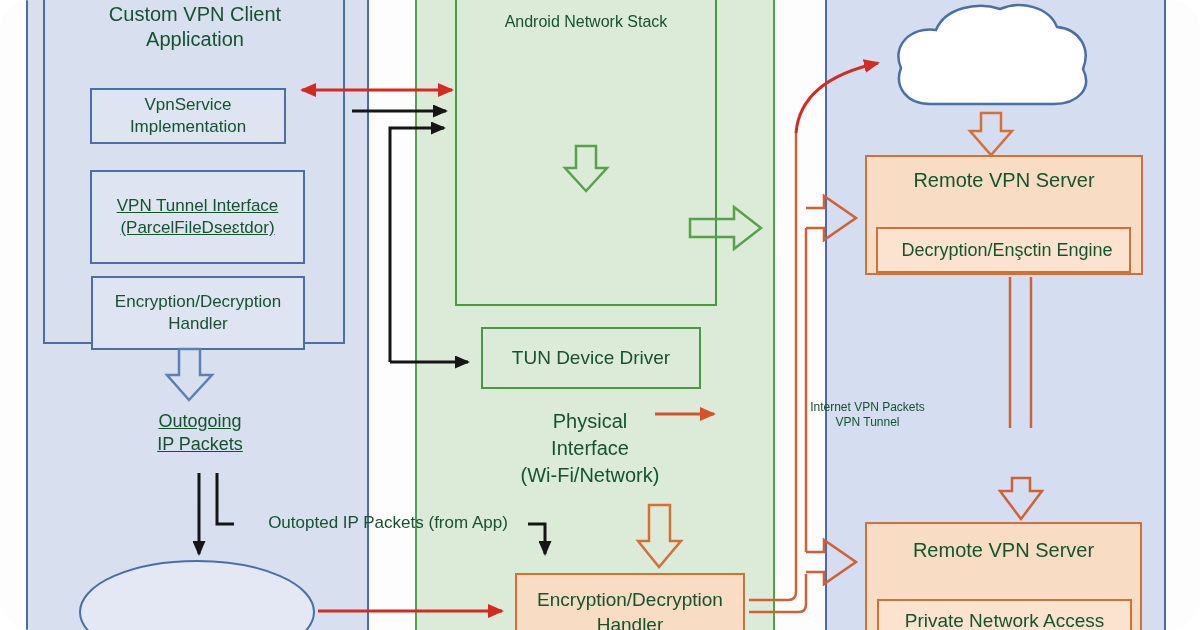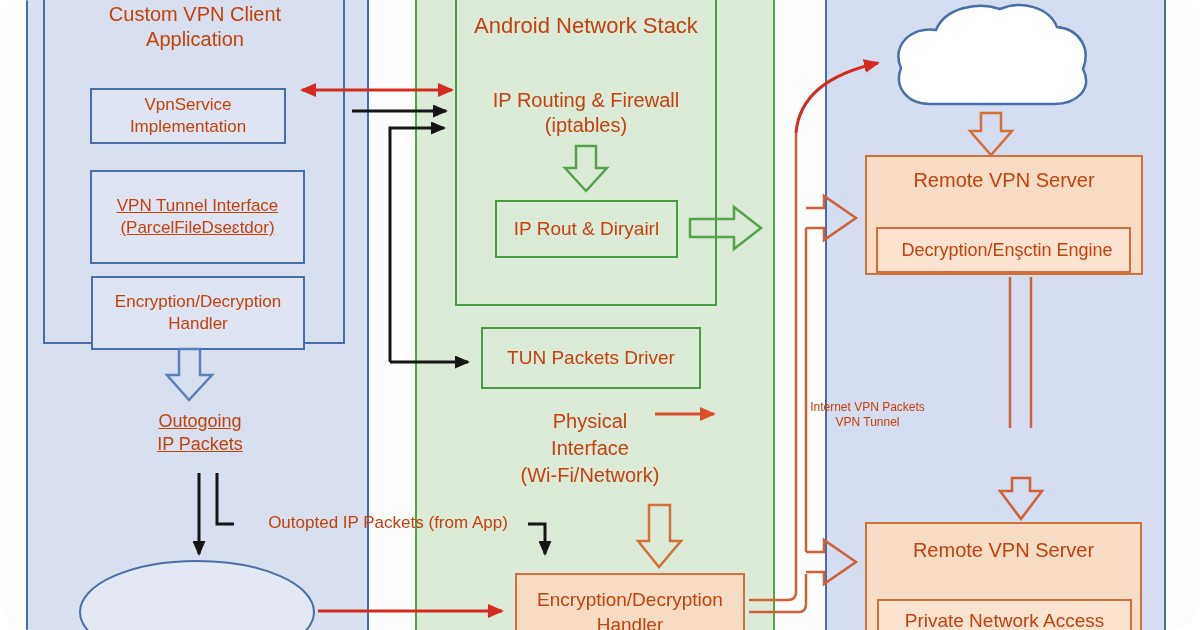--- a/index.html
+++ b/index.html
@@ -1,18 +1,18 @@
 <!DOCTYPE html>
 <html><head>
 <meta charset="utf-8">
 <style>
   html,body{margin:0;padding:0;background:#ffffff;}
   #canvas{
     position:relative;width:1200px;height:630px;overflow:hidden;
-    font-family:"Liberation Sans",sans-serif;color:#c2410c;background:#fdfdfd;border-radius:31px;
+    font-family:"Liberation Sans",sans-serif;color:#14532d;background:#fdfdfd;border-radius:31px;
   }
   .panel{position:absolute;top:-10px;height:650px;box-sizing:border-box;}
   #left-panel{left:26px;width:343px;background:#d8dfef;border:2px solid #4a6aa8;}
   #mid-panel{left:415px;width:360px;background:#dcebd7;border:2px solid #55a04c;}
   #right-panel{left:825px;width:341px;background:#d5ddf0;border:2px solid #4a6aa8;}
   .box{position:absolute;box-sizing:border-box;display:flex;align-items:center;justify-content:center;text-align:center;}
   .txt{position:absolute;white-space:pre-line;text-align:center;line-height:1.25;}
   .bluebox{background:#dee4f2;border:2px solid #4a6fa8;margin-top:28px;}
   .greenbox{background:#dcebd7;border:2px solid #4a9a44;}
   .salmonbox{background:#f8dcc4;border:2px solid #d2703a;}
@@ -21,21 +21,21 @@
   #app-box{left:43px;top:-8px;width:302px;height:352px;border:2px solid #4a6fa8;}
   #app-title{left:60px;top:2px;width:270px;font-size:20px;}
   #vpnservice-box{left:90px;top:60px;width:196px;height:56px;font-size:17px;line-height:1.3;}
   #tunnel-box{left:90px;top:142px;width:215px;height:94px;font-size:17px;line-height:1.3;text-decoration:underline;}
   #handler-box-left{left:91px;top:248px;width:214px;height:74px;font-size:17px;line-height:1.3;}
   #outgoing-text{left:115px;top:410px;width:170px;font-size:18px;text-decoration:underline;}
   #outopted-label{left:238px;top:512px;width:300px;font-size:17px;text-align:center;}
   #ellipse-text{left:92px;top:586px;width:210px;font-size:18px;}
 
   #android-box{left:455px;top:-6px;width:262px;height:312px;border:2px solid #4a9a44;}
-  #android-title{left:465px;top:12px;width:242px;font-size:22px;}
+  #android-title{left:465px;top:12px;width:242px;font-size:16px;}
   #iprouting-text{left:470px;top:88px;width:232px;font-size:20px;}
   #iprout-box{left:495px;top:200px;width:183px;height:58px;font-size:19px;}
   #tun-box{left:481px;top:327px;width:220px;height:62px;font-size:19px;}
   #physical-text{left:490px;top:408px;width:200px;font-size:20px;line-height:1.35;}
   #handler-box-mid{left:515px;top:573px;width:230px;height:80px;font-size:19px;line-height:1.3;}
   #server1-box{left:865px;top:155px;width:278px;height:120px;}
   #server1-title{left:875px;top:168px;width:258px;font-size:20px;}
   #engine-box{left:876px;top:227px;width:255px;height:46px;font-size:18px;padding-left:7px;}
   #vpnpackets-label{left:760px;top:400px;width:215px;font-size:12px;}
   #encrypted-text{left:900px;top:430px;width:240px;font-size:18px;}
@@ -64,24 +64,21 @@
   <div id="handler-box-left" class="box bluebox">Encryption/Decryption
 Handler</div>
   <div id="outgoing-text" class="txt">Outogoing
 IP Packets</div>
   <div id="outopted-label" class="txt">Outopted IP Packets (from App)</div>
   <div id="ellipse-text" class="txt">Encryption Process
 (e.gL AES-GCM)</div>
 
   <div id="android-box" class="box"></div>
   <div id="android-title" class="txt">Android Network Stack</div>
-  <div id="iprouting-text" class="txt">IP Routing &amp; Firewall
-(iptables)</div>
-  <div id="iprout-box" class="box greenbox">IP Rout &amp; Diryairl</div>
-  <div id="tun-box" class="box greenbox">TUN Packets Driver</div>
+  <div id="tun-box" class="box greenbox">TUN Device Driver</div>
   <div id="physical-text" class="txt">Physical
 Interface
 (Wi-Fi/Network)</div>
   <div id="handler-box-mid" class="box salmonbox">Encryption/Decryption
 Handler</div>
 
   <div id="server1-box" class="box salmonbox"></div>
   <div id="server1-title" class="txt">Remote VPN Server</div>
   <div id="engine-box" class="box salmonboxlight">Decryption/Enşctin Engine</div>
   <div id="vpnpackets-label" class="txt">Internet VPN Packets

